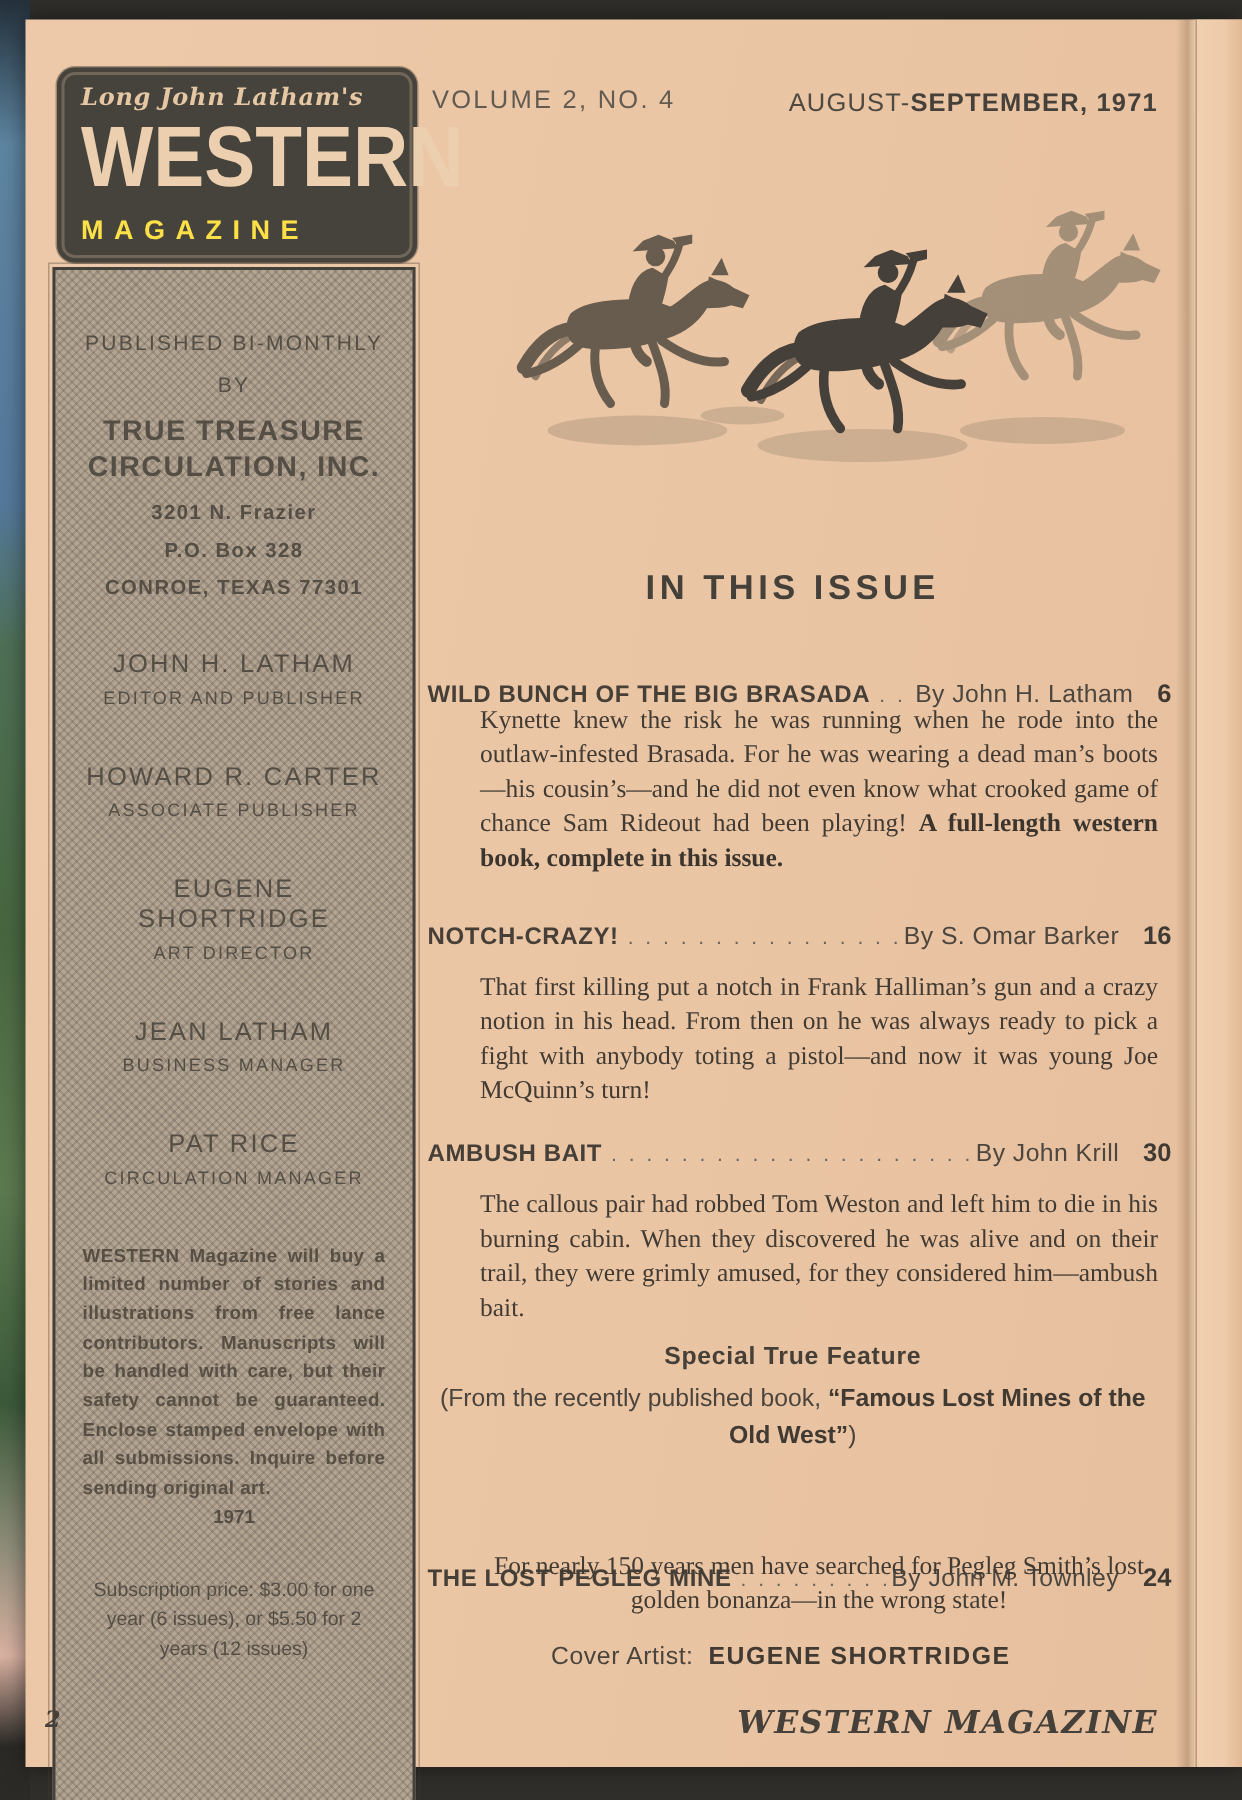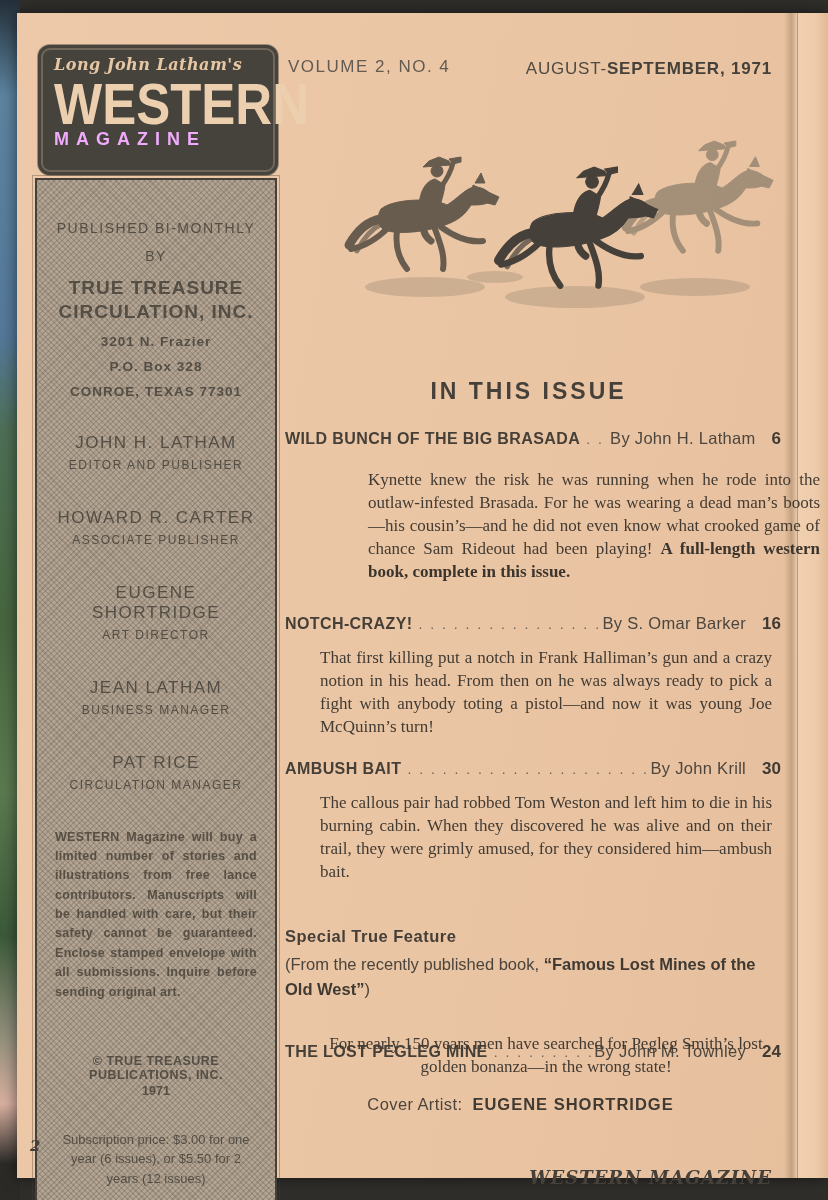--- a/index.html
+++ b/index.html
@@ -22,21 +22,21 @@
   
   .masthead{position:absolute;left:21px;top:32px;width:240px;height:130px;
     background:#46433d;border-radius:12px;
     box-shadow:inset 0 0 0 3px #46433d, inset 0 0 0 5px rgba(224,196,164,.28), 0 0 0 1px rgba(70,60,50,.45);
     color:#e9cba9;text-align:left;padding:10px 16px;box-sizing:border-box;}
   .masthead .script{font-family:"DejaVu Serif",serif;font-style:italic;font-weight:bold;
     font-size:16px;letter-spacing:.5px;color:#e6c7a4;}
   .masthead .big{font-family:"Liberation Sans",sans-serif;font-weight:bold;font-size:51px;
     letter-spacing:0px;line-height:.95;transform:scaleY(1.12);transform-origin:left top;
     color:#ebcfae;margin-top:4px;}
-  .masthead .sub{font-weight:bold;font-size:18px;letter-spacing:7px;color:#f0abfc;margin-top:3px;}
+  .masthead .sub{font-weight:bold;font-size:18px;letter-spacing:7px;color:#fde047;margin-top:17px;}
 
   
   .vol{position:absolute;left:271px;top:44px;font-size:17px;letter-spacing:1.5px;
     color:#57524b;font-weight:bold;opacity:.92;font-weight:normal;}
   .issue-date{position:absolute;right:56px;top:46px;font-size:17px;letter-spacing:.8px;color:#4e4941;}
   .issue-date b{font-weight:bold;color:#45403a;}
 
   
   .sidebar{position:absolute;left:18px;top:165px;width:242px;height:1115px;box-sizing:border-box;
     border:2px solid #45403a;outline:1px solid rgba(70,60,50,.35);outline-offset:2px;
@@ -68,37 +68,37 @@
     font-size:23px;font-weight:bold;letter-spacing:3px;color:#45403a;}
   .article-title-row{position:absolute;left:268px;width:496px;display:flex;align-items:baseline;}
   .a-title{font-weight:bold;font-size:16px;letter-spacing:.4px;color:#453f37;white-space:nowrap;}
   .a-leader{flex:1;overflow:hidden;white-space:nowrap;font-size:14px;letter-spacing:2px;
     color:#6a635a;padding:0 6px;}
   .a-byline{font-size:16.5px;color:#4c463e;white-space:nowrap;letter-spacing:.3px;}
   .a-page{font-weight:bold;font-size:17px;color:#403a33;margin-left:16px;}
   .a-summary{position:absolute;left:303px;width:452px;font-family:"Liberation Serif",serif;
     font-size:17px;line-height:1.35;color:#423b33;text-align:justify;}
   .a-summary b{font-weight:bold;color:#3b352e;}
-  .t1{top:416px;justify-content:space-between;} .s1{top:456px;margin-left:48px;}
+  .t1{top:440px;justify-content:space-between;} .s1{top:456px;}
   .t2{top:601px;} .s2{top:634px;}
   .t3{top:746px;} .s3{top:779px;}
   .t4{top:986px;margin-top:43px;} .s4{top:1020px;}
-  .special{position:absolute;left:268px;top:914px;width:487px;color:#453f37;}
+  .special{position:absolute;left:268px;top:882px;width:487px;text-align:center;color:#453f37;}
   .special .l1{font-weight:bold;font-size:16.5px;letter-spacing:.5px;margin-bottom:6px;}
   .special .l2{font-size:16.5px;line-height:1.5;color:#4a443c;}
   .special .l2 b{font-weight:bold;color:#403a33;}
   .cover-artist{position:absolute;left:260px;top:1082px;width:487px;text-align:center;
     font-size:16.5px;color:#4a443c;letter-spacing:.4px;}
   .cover-artist b{font-weight:bold;letter-spacing:1px;color:#403a33;}
 
   
   .folio{position:absolute;left:13px;top:1124px;font-family:"DejaVu Serif",serif;
     font-style:italic;font-weight:bold;font-size:15px;color:#45403a;}
   .footer-title{position:absolute;right:56px;top:1122px;font-family:"DejaVu Serif",serif;
-    font-style:italic;font-weight:bold;font-size:18px;letter-spacing:1px;color:#45403a;margin-top:32px;}
+    font-style:italic;font-weight:bold;font-size:21px;letter-spacing:1px;color:#45403a;}
 </style>
 </head>
 <body>
 
 <div class="backdrop"></div>
 <div class="left-sliver"></div>
 
 <div class="page">
   <div class="right-fold"></div>
   <div class="right-page-sliver"></div>
@@ -222,21 +222,20 @@
         <div class="staff-name">JEAN LATHAM</div>
         <div class="staff-role">BUSINESS MANAGER</div>
       </div>
       <div class="staff-block">
         <div class="staff-name">PAT RICE</div>
         <div class="staff-role">CIRCULATION MANAGER</div>
       </div>
     </div>
 
     <div class="sb-notice">WESTERN Magazine will buy a limited number of stories and illustrations from free lance contributors. Manuscripts will be handled with care, but their safety cannot be guaranteed. Enclose stamped envelope with all submissions. Inquire before sending original art.</div>
-    <div class="sb-copy">© TRUE TREASURE PUBLICATIONS, INC.</div>
     <div class="sb-copy2">1971</div>
     <div class="sb-subscr">Subscription price: $3.00 for one year (6 issues), or $5.50 for 2 years (12 issues)</div>
 
   </div>
 
   <div class="folio">2</div>
   <div class="footer-title">WESTERN MAGAZINE</div>
 </div>
 
 </body></html>

